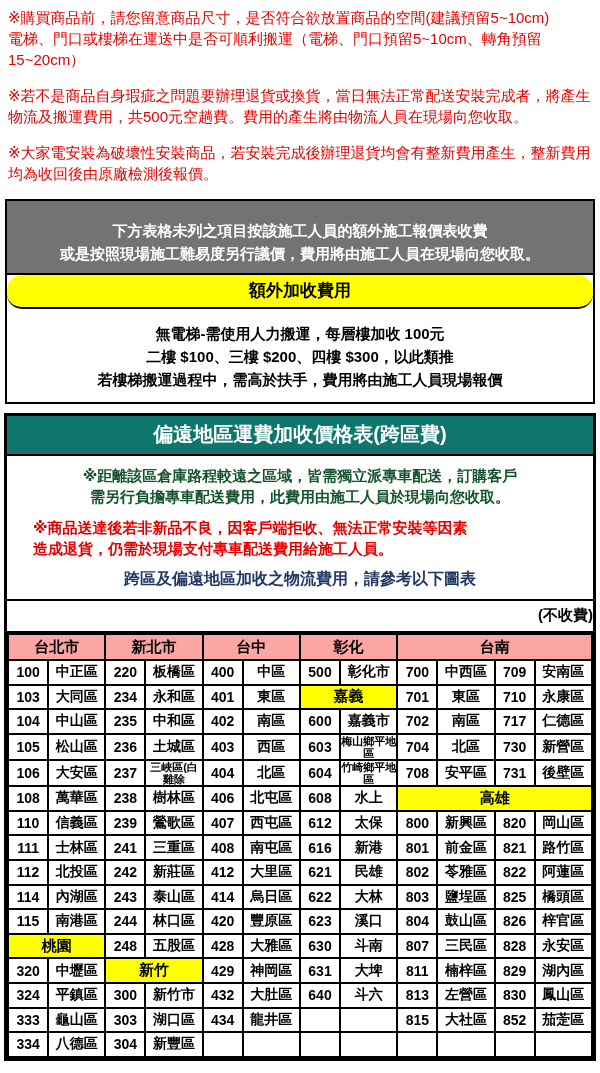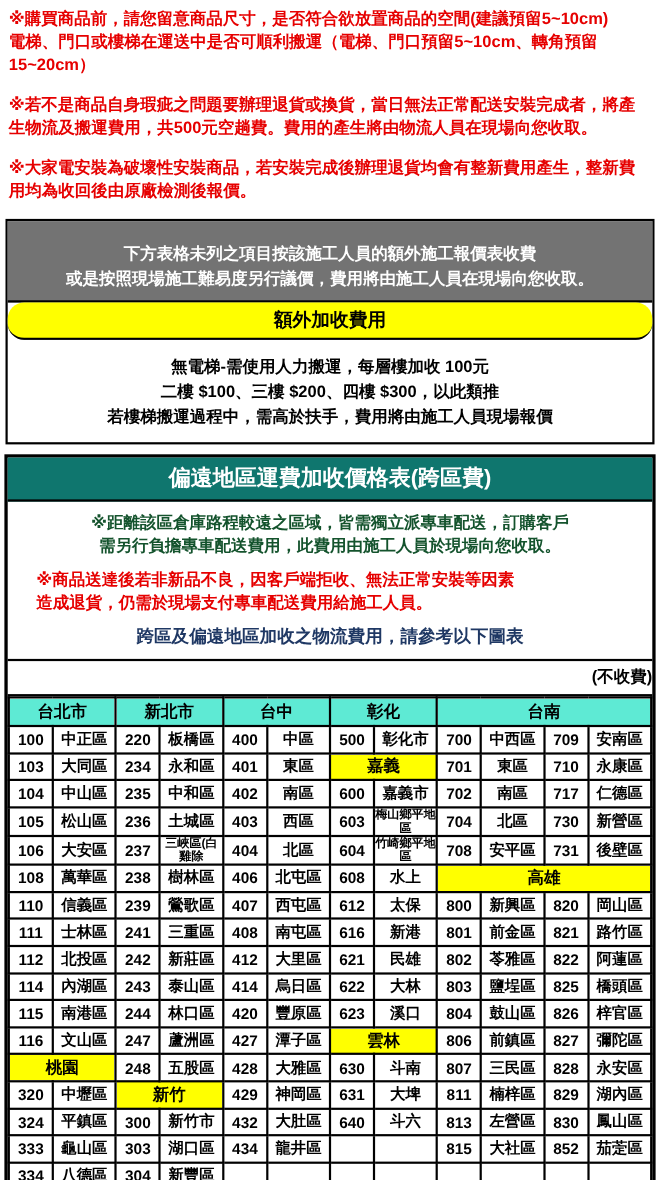--- a/index.html
+++ b/index.html
@@ -3,21 +3,21 @@
 <meta charset="utf-8">
 <style>
   html,body { margin:0; padding:0; background:#fff; }
   body {
     width:600px; height:1073px; overflow:hidden;
     font-family:"Liberation Sans","DejaVu Sans",sans-serif;
     -webkit-font-smoothing:antialiased;
   }
   .top-notices { padding:7px 8px 0 8px; }
   .notice {
-    color:#e60000; font-weight:bold; font-size:15px; line-height:21px;
+    color:#e60000; font-weight:normal; font-size:15px; line-height:21px;
     white-space:pre-line; margin:0 0 15px 0;
   }
   
   .box1 { margin:0 5px; border:2px solid #000; }
   .box1-header {
     background:#737373; color:#fff; font-weight:bold; font-size:15px;
     line-height:23px; text-align:center; padding:18px 4px 8px;
     white-space:pre-line; border-bottom:2px solid #000;
   }
   .box1-band {
@@ -48,21 +48,21 @@
   .free-row {
     border-top:2px solid #000; border-bottom:2px solid #000;
     text-align:right; font-weight:bold; font-size:15px; color:#000;
     padding:5px 0 6px;
   }
   table.region { border-collapse:collapse; width:100%; table-layout:fixed; }
   table.region th, table.region td {
     border:2px solid #000; text-align:center; vertical-align:middle;
     font-weight:bold; color:#000; padding:0; overflow:hidden;
   }
-  table.region th { background:#5eead4; font-size:15px; height:24px; }
+  table.region th { background:#fca5a5; font-size:15px; height:24px; }
   table.region td { font-size:14px; height:22.6px; }
   table.region td.hl { background:#ffff00; font-size:15px; }
   table.region td.small { font-size:11px; line-height:1.1; }
   col.c-code { width:40px; }
   col.c-name { width:57px; }
 </style>
 </head>
 <body>
 
 <div class="top-notices">
@@ -262,33 +262,20 @@
           <td>420</td>
           <td>豐原區</td>
           <td>623</td>
           <td>溪口</td>
           <td>804</td>
           <td>鼓山區</td>
           <td>826</td>
           <td>梓官區</td>
         </tr>
         <tr>
-          <td>116</td>
-          <td>文山區</td>
-          <td>247</td>
-          <td>蘆洲區</td>
-          <td>427</td>
-          <td>潭子區</td>
-          <td colspan="2" class="hl">雲林</td>
-          <td>806</td>
-          <td>前鎮區</td>
-          <td>827</td>
-          <td>彌陀區</td>
-        </tr>
-        <tr>
           <td colspan="2" class="hl">桃園</td>
           <td>248</td>
           <td>五股區</td>
           <td>428</td>
           <td>大雅區</td>
           <td>630</td>
           <td>斗南</td>
           <td>807</td>
           <td>三民區</td>
           <td>828</td>

